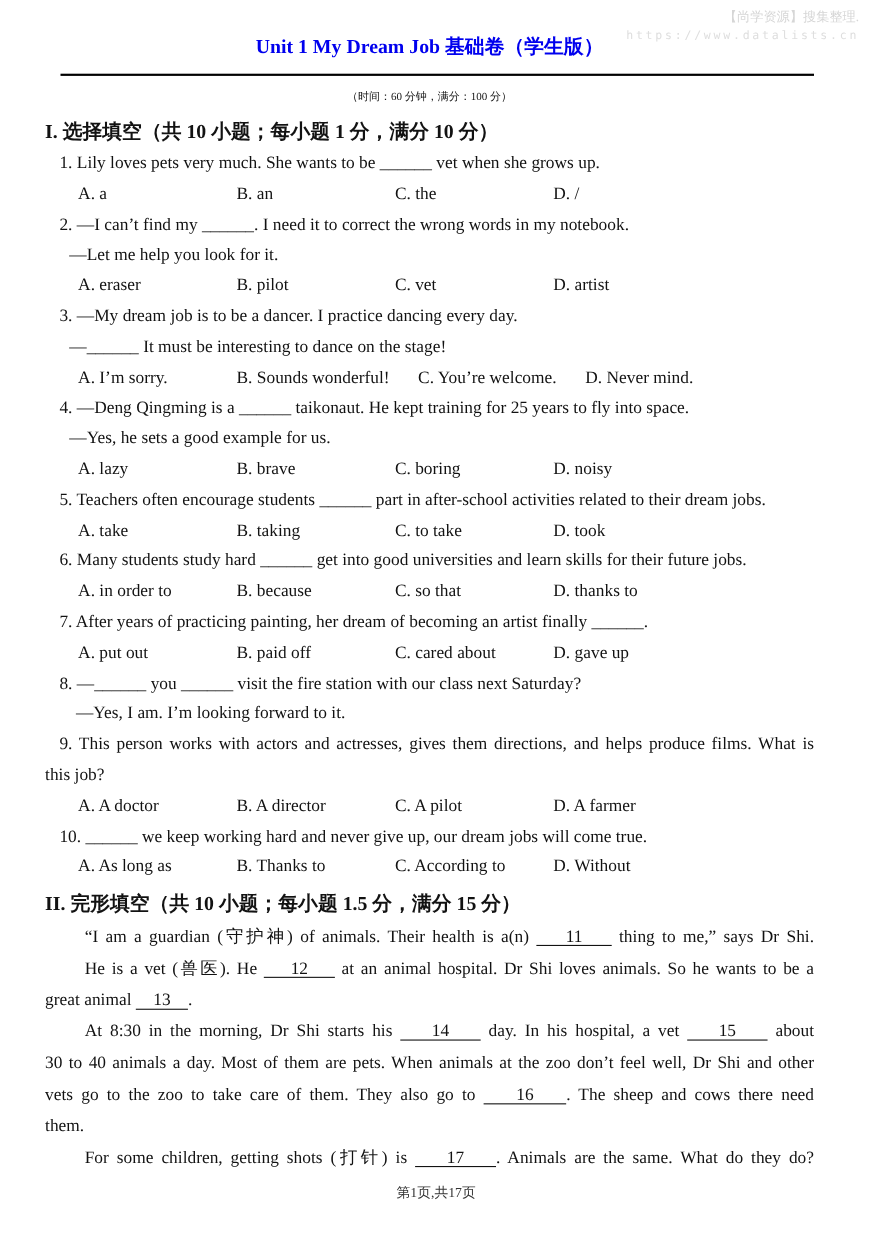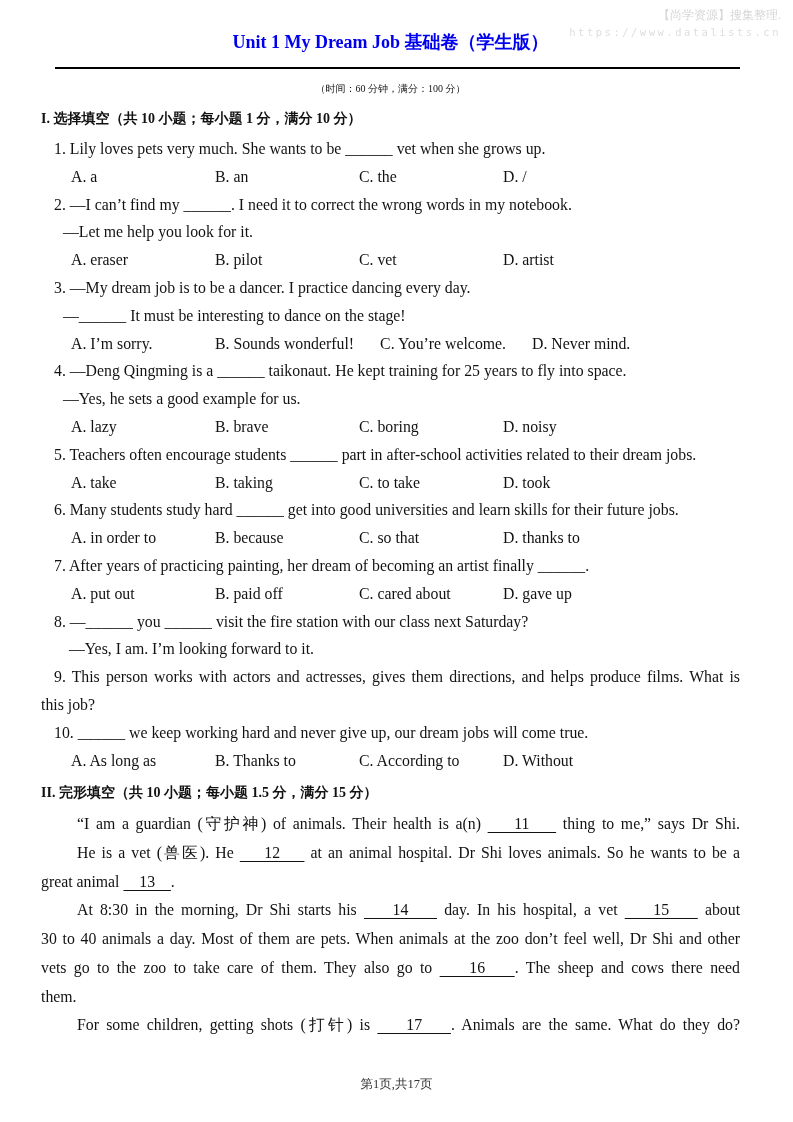--- a/index.html
+++ b/index.html
@@ -18,21 +18,21 @@
   }
   .wm1 { font-size: 12px; color: #d6d6d6; font-family: Liberation Serif, serif; }
   .wm2 { font-size: 10.5px; color: #dedede; font-family: "DejaVu Sans Mono", "Liberation Mono", monospace; letter-spacing: 2.5px; }
   .content { padding: 30px 53px 0 41px; }
   .title {
     text-align: center; font-weight: bold;
     font-size: 18px; line-height: 24px;
   }
   .rule { border: none; border-top: 2px solid #000; margin: 13px 0 0 14px; }
   .info { text-align: center; font-size: 10px; margin-top: 10px; line-height: 20px; }
-  .sec-heading { font-weight: bold; font-size: 14px; line-height: 26px; margin-top: 7px; }
+  .sec-heading { font-weight: bold; font-size: 18px; line-height: 26px; margin-top: 7px; }
   .sec2-heading { margin-top: 6px; }
   .questions { margin-top: 3px; }
   .line { line-height: 27.8px; }
   .q  { padding-left: 13px; }
   .d  { padding-left: 22px; }
   .d2 { padding-left: 28px; }
   .stretch { text-align: justify; text-align-last: justify; }
   .opts { display: flex; padding-left: 30px; }
   .opt { flex: 0 0 auto; min-width: 144px; padding-right: 26px; white-space: nowrap; }
   .cloze { margin-top: 4px; }
@@ -127,20 +127,26 @@
             <span class="opt">D. gave up</span>
           </div>
         </div>
         <div class="question">
           <div class="line q">8. —______ you ______ visit the fire station with our class next Saturday?</div>
           <div class="line d2">—Yes, I am. I’m looking forward to it.</div>
         </div>
         <div class="question">
           <div class="line q stretch">9. This person works with actors and actresses, gives them directions, and helps produce films. What is</div>
           <div class="line">this job?</div>
+          <div class="opts line">
+            <span class="opt">A. A doctor</span>
+            <span class="opt">B. A director</span>
+            <span class="opt">C. A pilot</span>
+            <span class="opt">D. A farmer</span>
+          </div>
         </div>
         <div class="question">
           <div class="line q">10. ______ we keep working hard and never give up, our dream jobs will come true.</div>
           <div class="opts line">
             <span class="opt">A. As long as</span>
             <span class="opt">B. Thanks to</span>
             <span class="opt">C. According to</span>
             <span class="opt">D. Without</span>
           </div>
         </div>

